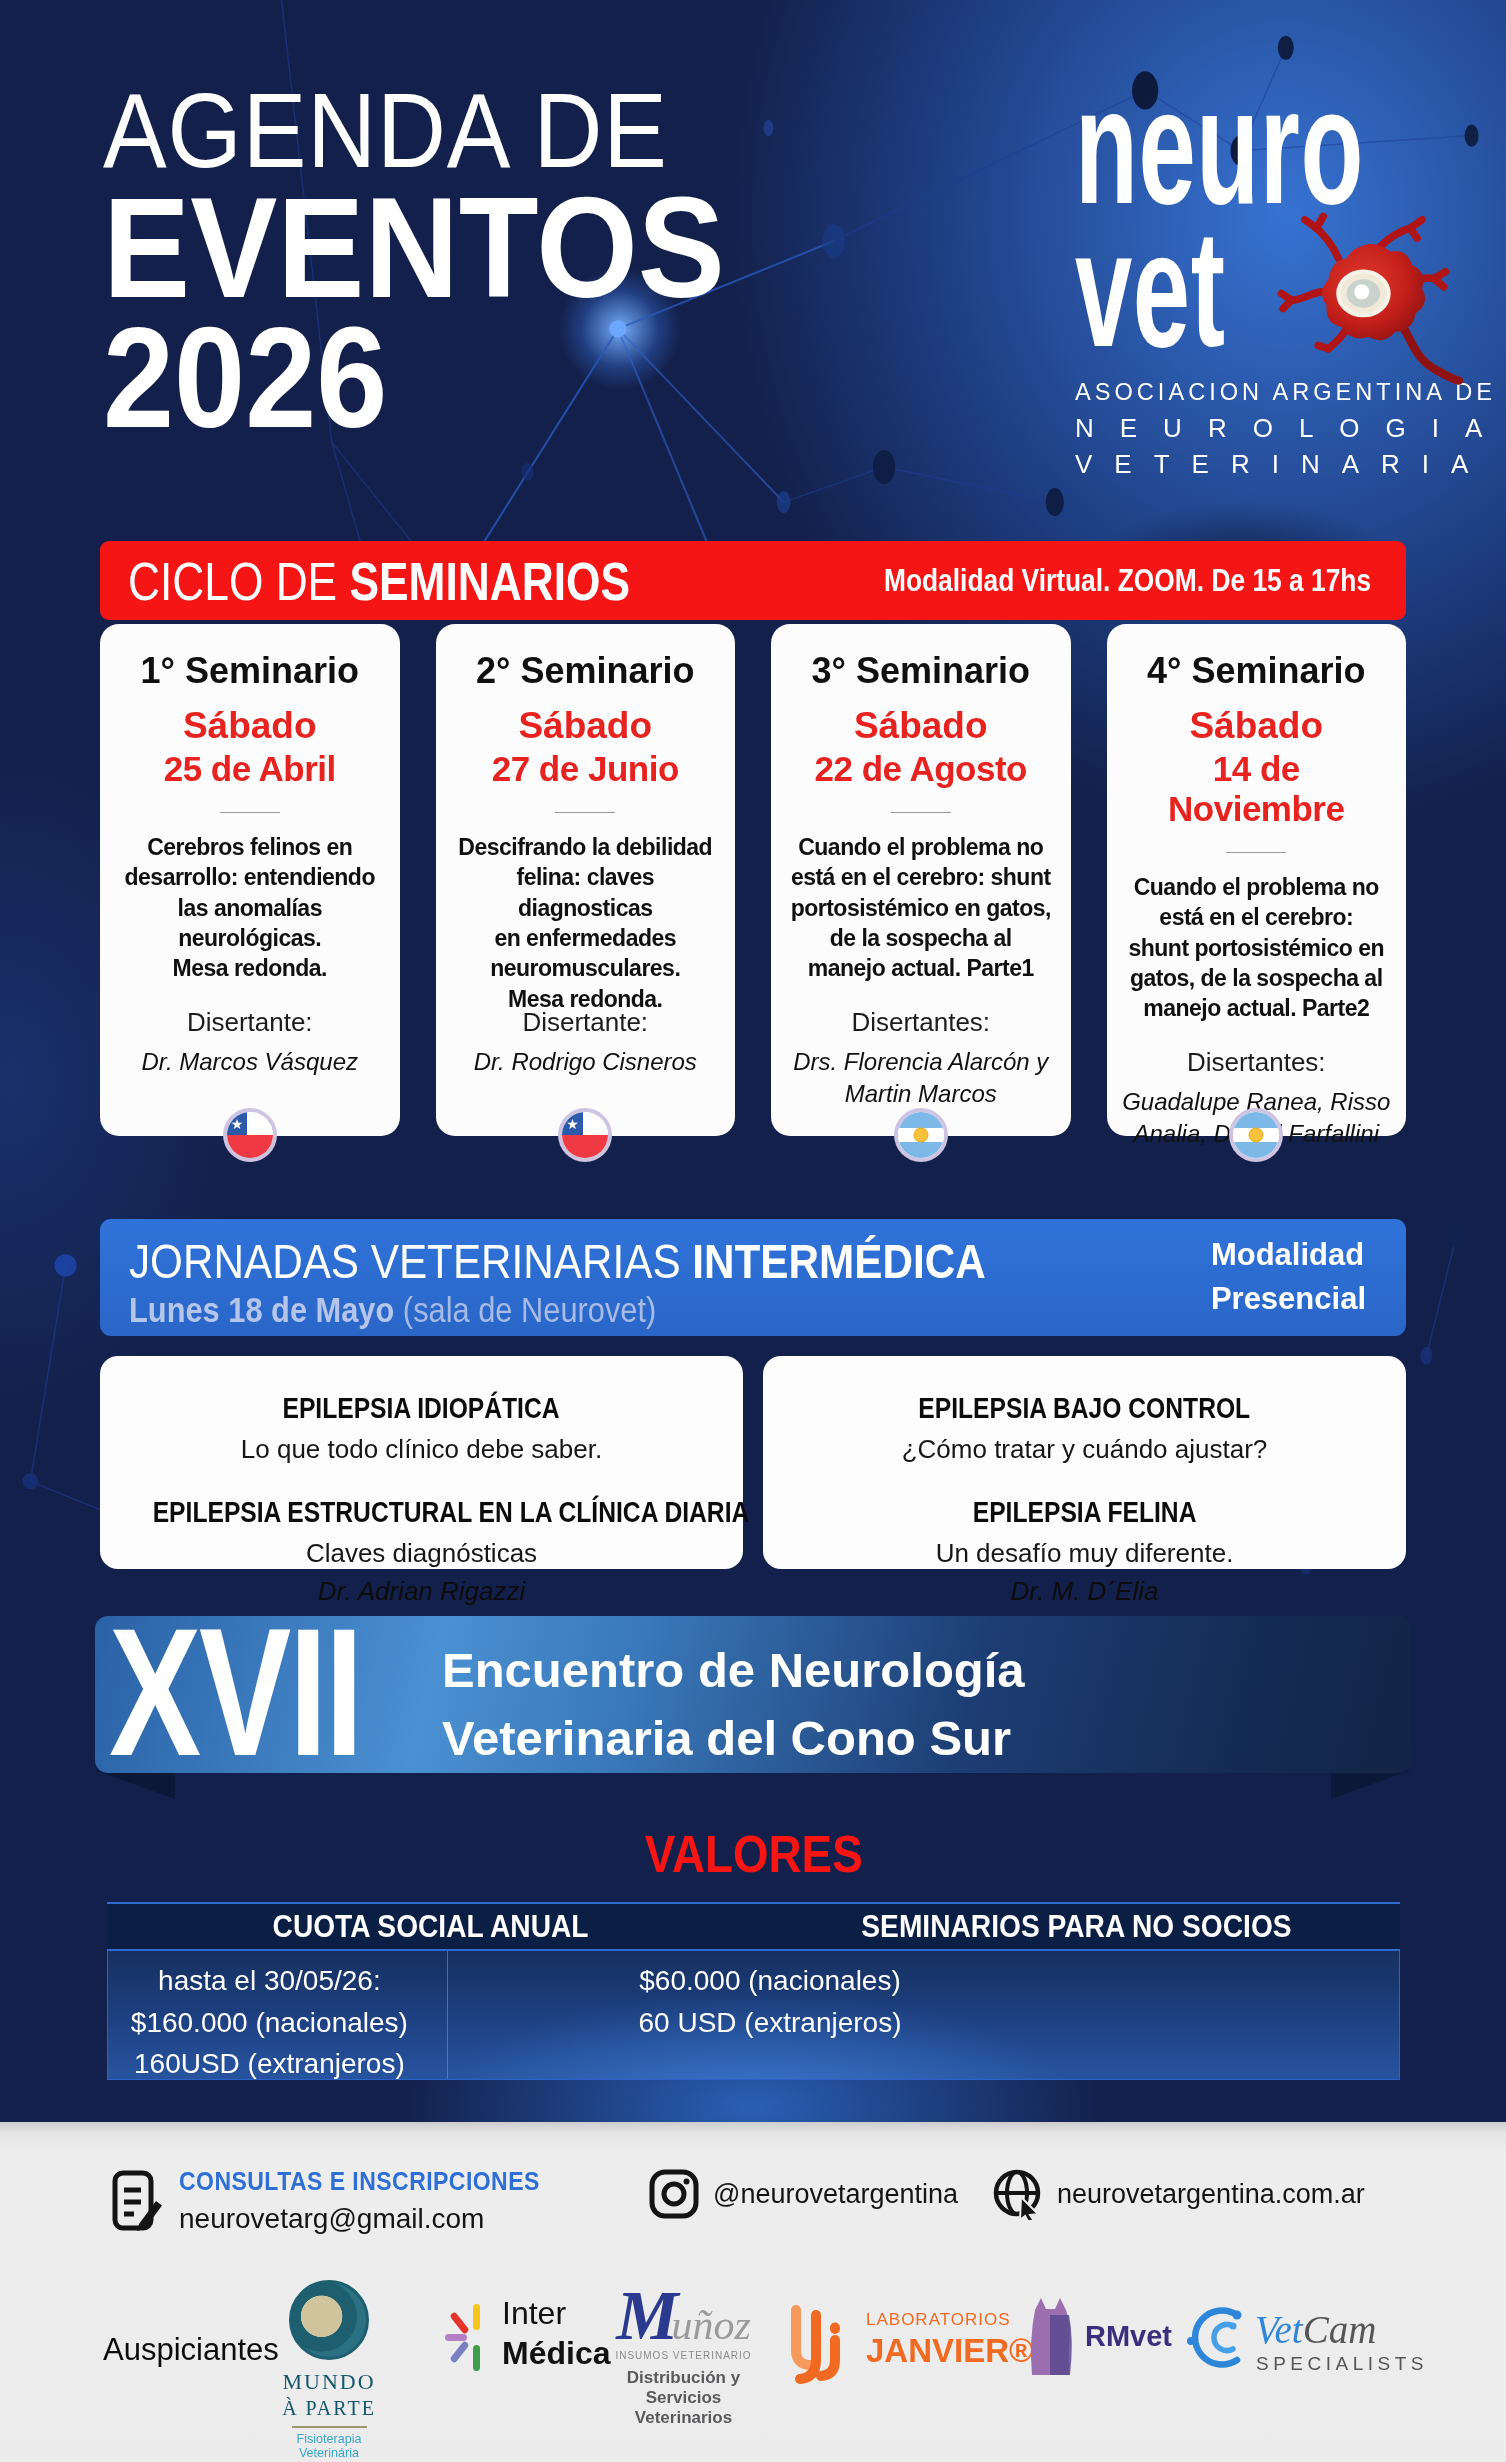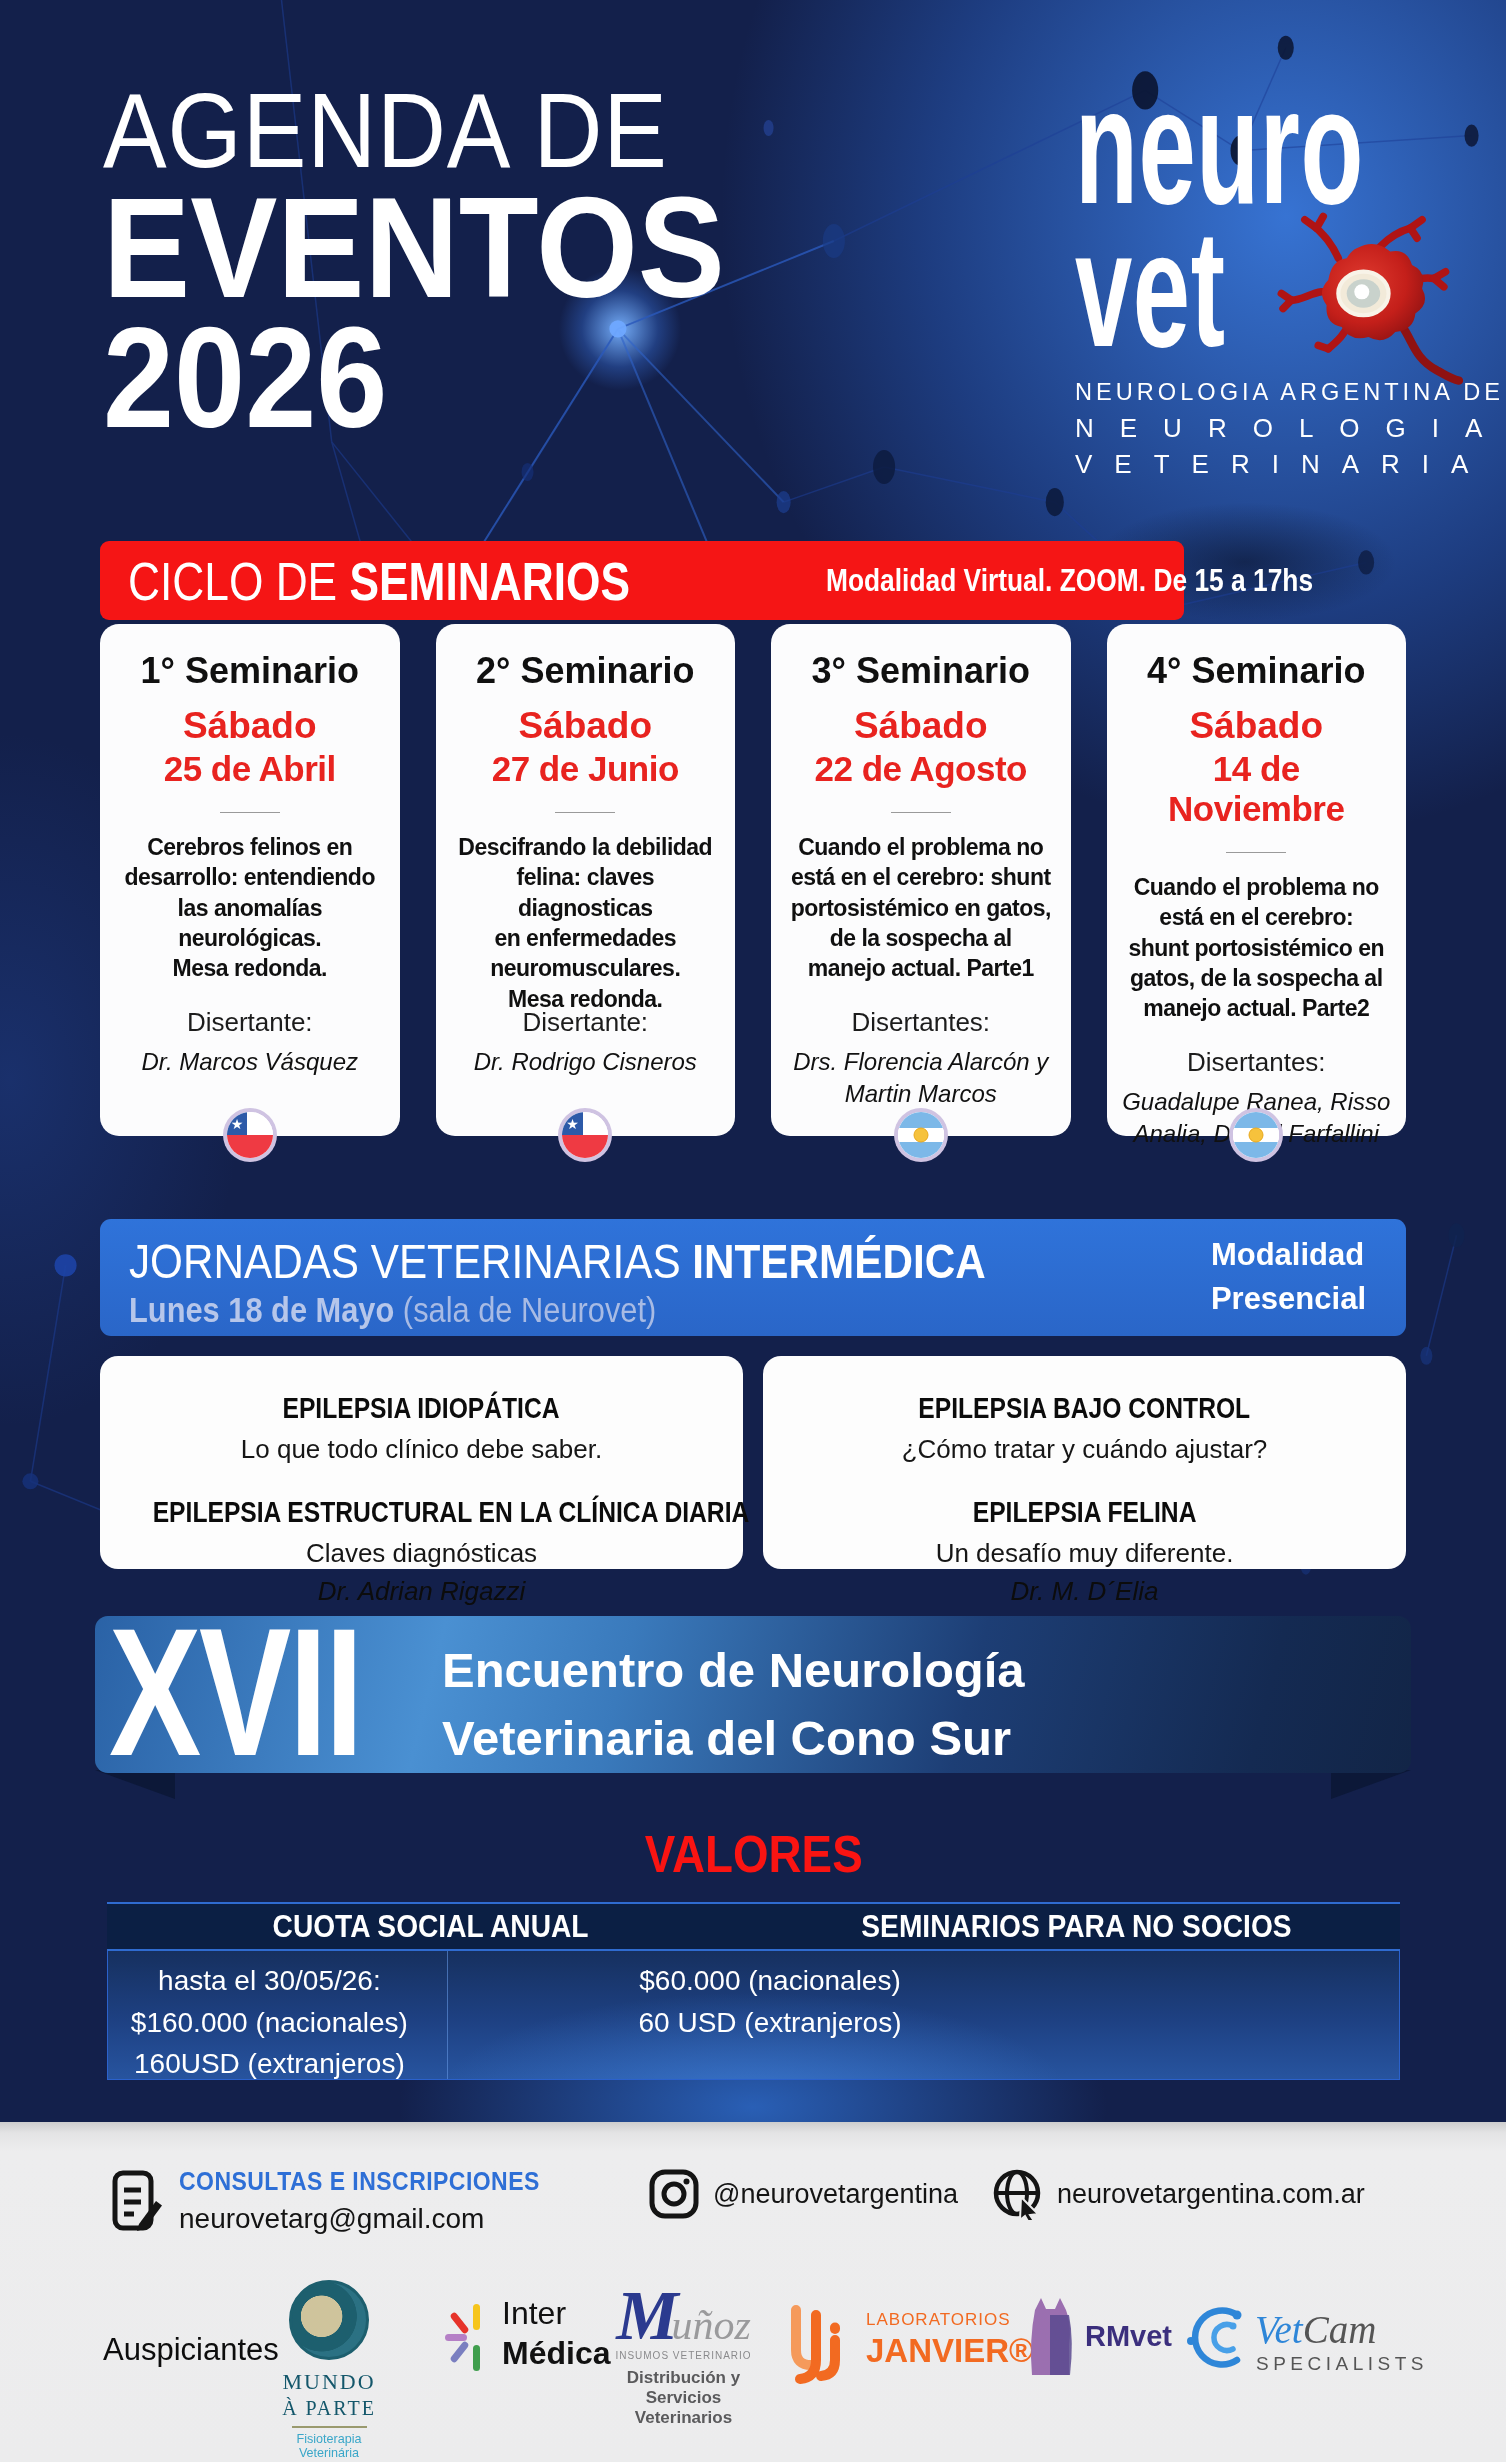--- a/index.html
+++ b/index.html
@@ -35,21 +35,21 @@
   
   .logo{left:1075px;top:75px;width:402px;}
   .logo-word{font-size:166px;line-height:.86;font-weight:bold;letter-spacing:1px;}
   .logo-word span{display:inline-block;transform:scaleX(.62);transform-origin:left center;}
   .neuron{position:absolute;left:198px;top:128px;width:201px;height:191px;}
   .logo-sub1{margin-top:18px;font-size:23.6px;letter-spacing:4px;white-space:nowrap;}
   .logo-sub2{margin-top:7px;font-size:26px;letter-spacing:26px;white-space:nowrap;}
   .logo-sub3{margin-top:5px;font-size:26px;letter-spacing:22px;white-space:nowrap;}
 
   
-  .ciclo{left:100px;top:541px;width:1084px;height:79px;background:#f51515;border-radius:9px;
+  .ciclo{left:100px;top:541px;width:1306px;height:79px;background:#f51515;border-radius:9px;
     display:flex;align-items:center;justify-content:space-between;}
   .ciclo-title{margin-left:28px;font-size:54px;font-weight:400;}
   .ciclo-title .cond{transform:scaleX(.82);}
   .ciclo-title b{font-weight:bold;}
   .ciclo-mod{margin-right:35px;font-size:31px;font-weight:bold;}
   .ciclo-mod .cond{transform:scaleX(.85);transform-origin:right center;}
 
   
   .cards{left:100px;top:624px;width:1306px;display:flex;gap:36px;}
   .card{flex:1;height:512px;background:#fcfcfd;border-radius:19px;position:relative;
@@ -261,21 +261,21 @@
             <path d="M192,86 L204,96"></path>
           <path d="M92,138 C86,152 78,160 66,170"></path>
             <path d="M66,170 L54,166"></path>
         </g>
         <path d="M140,128 C168,150 162,178 196,196 C204,200 212,206 222,208" stroke="#8f1212" stroke-width="10" fill="none" stroke-linecap="round"></path>
         <path d="M100,50 q22,-12 40,4 q20,-4 26,16 q18,8 12,28 q10,18 -8,30 q-2,20 -24,22 q-14,16 -32,6 q-22,6 -32,-12 q-20,-4 -18,-26 q-12,-16 2,-30 q4,-24 22,-26 q6,-10 12,-12 z" fill="url(#soma)"></path>
         <ellipse cx="108" cy="104" rx="30" ry="26" fill="#f2ead9" stroke="#f8f3e8" stroke-width="5"></ellipse>
         <ellipse cx="108" cy="104" rx="20" ry="17" fill="#c9d2cc"></ellipse>
         <circle cx="106" cy="102" r="9" fill="#ffffff"></circle>
       </svg>
-      <div class="logo-sub1">NEUROLOGIA ARGENTINA DE</div>
+      <div class="logo-sub1">ASOCIACION ARGENTINA DE</div>
       <div class="logo-sub2">NEUROLOGIA</div>
       <div class="logo-sub3">VETERINARIA</div>
     </div>
 
     <div class="abs ciclo">
       <div class="ciclo-title">
         <span class="cond"><span>CICLO DE </span><b>SEMINARIOS</b></span>
       </div>
       <div class="ciclo-mod">
         <span class="cond">Modalidad Virtual. ZOOM. De 15 a 17hs</span>

